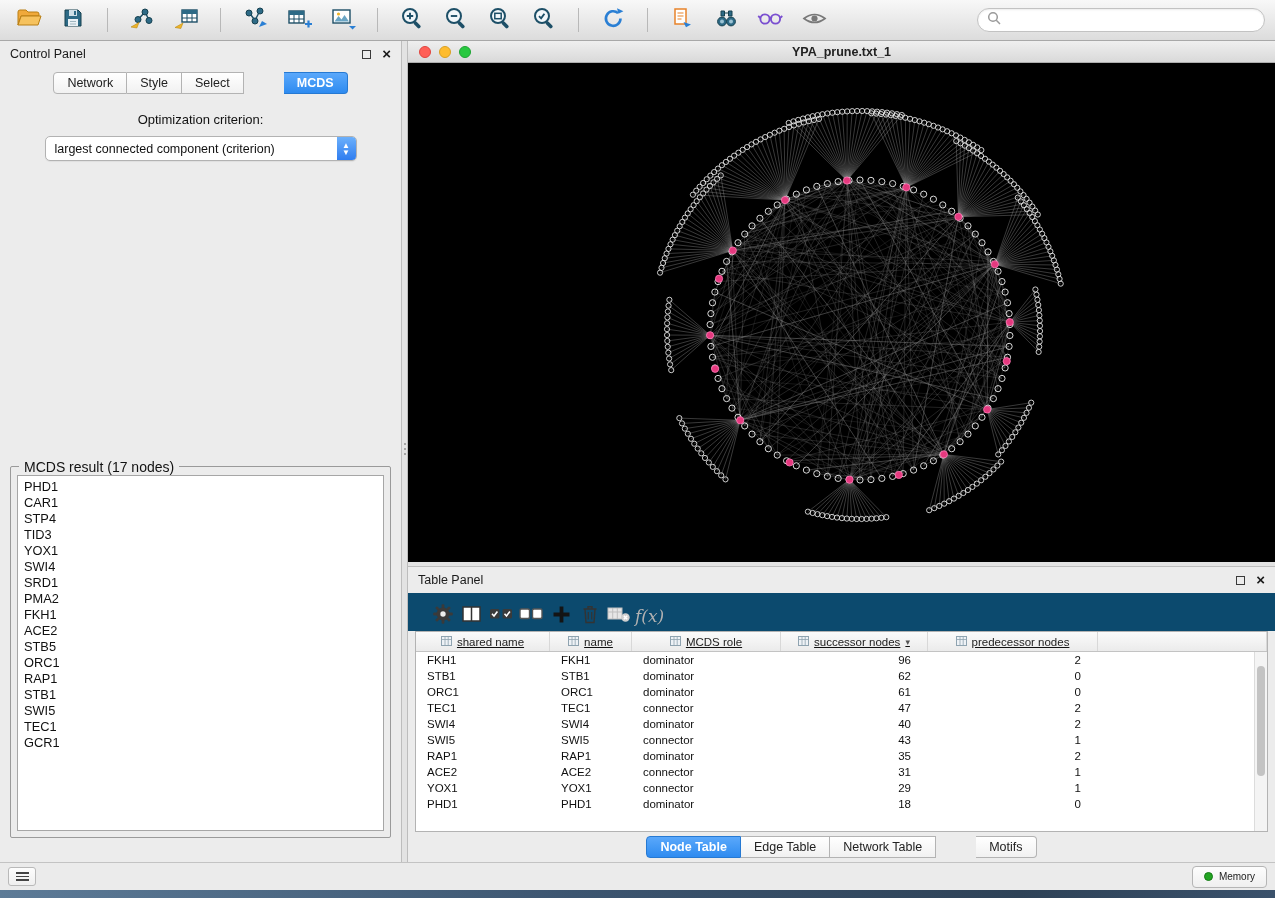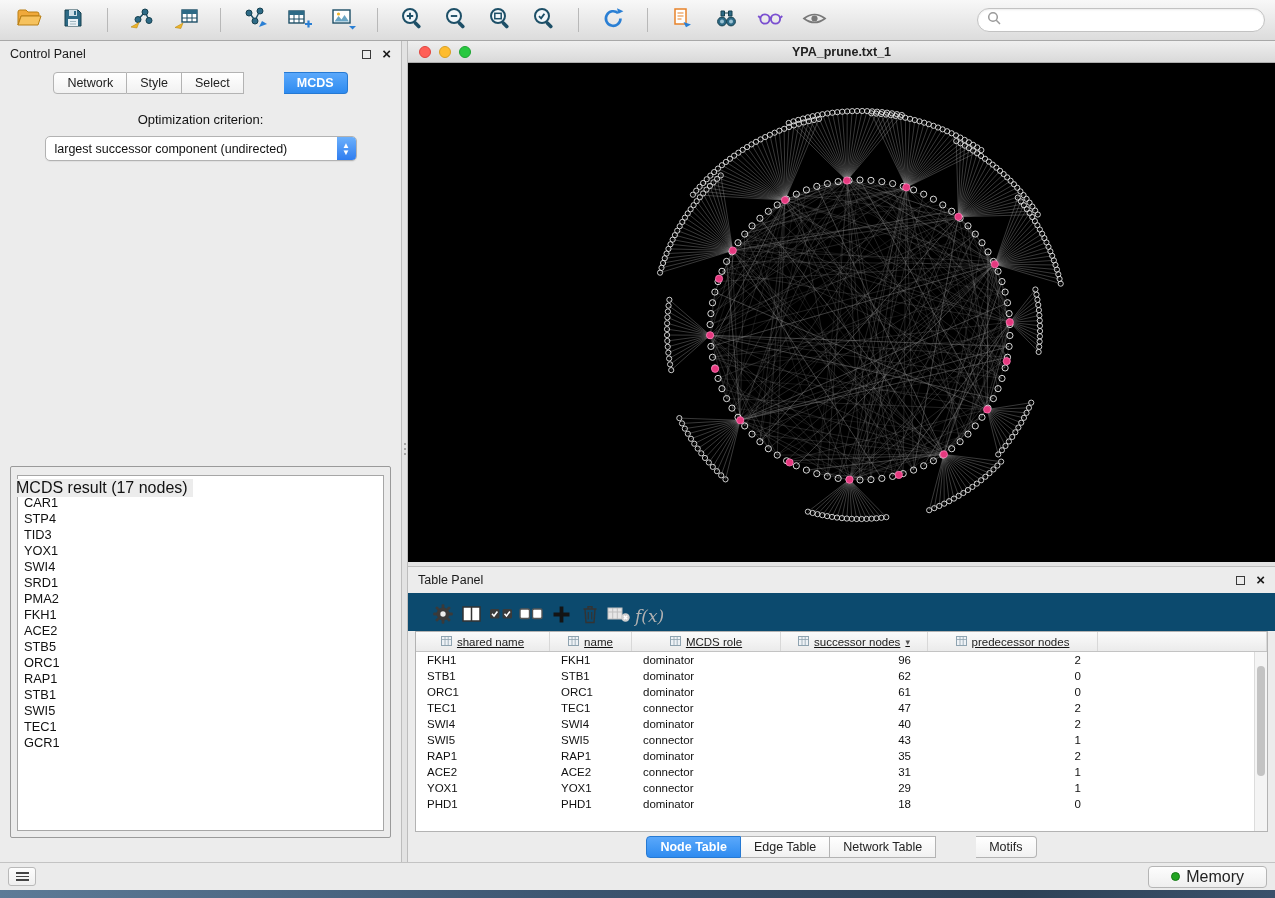--- a/index.html
+++ b/index.html
@@ -29,21 +29,21 @@
   .seg-tab:last-child{border-radius:0 4px 4px 0;margin-left:40px;}
   .seg-tab.active{background:linear-gradient(#5aa8fb,#2e8bf0);border-color:#2679d2;color:#fff;font-weight:bold;}
   .cp-body{flex:1;display:flex;flex-direction:column;min-height:0;padding-top:14px;}
   .opt-label{text-align:center;font-size:13px;margin-bottom:9px;}
   .dropdown{width:312px;height:25px;margin:0 auto;background:#fff;border:1px solid #b2b2b2;border-radius:5px;display:flex;align-items:center;font-size:12.5px;padding-left:9px;box-shadow:0 1px 1px rgba(0,0,0,.06);}
   .dropdown .dd-stepper{margin-left:auto;width:19px;height:23px;background:linear-gradient(#6cb0fb,#2f7df0);border-radius:0 4px 4px 0;color:#fff;display:flex;flex-direction:column;align-items:center;justify-content:center;font-size:8px;line-height:7px;font-weight:bold;}
   .btn-row{display:flex;justify-content:center;gap:13px;margin-top:13px;}
   .btn{height:25px;padding:0 15px;font-size:13px;font-family:"Liberation Sans",sans-serif;background:linear-gradient(#ffffff,#f0f0f0);border:1px solid #ad ad;border:1px solid #adadad;border-radius:5px;color:#111;}
   .btn.focused{box-shadow:0 0 0 3px rgba(77,144,254,.55);border-color:#6ea3e8;}
   .result-group{margin:auto 10px 24px 10px;height:372px;border:1px solid #9a9a9a;border-radius:2px;padding:8px 6px 6px 6px;position:relative;flex:none;}
-  .result-legend{position:absolute;top:-8px;left:0;background:#ececec;padding:0 5px;font-size:16px;margin-top:20px;}
+  .result-legend{position:absolute;top:-8px;left:8px;background:#ececec;padding:0 5px;font-size:14px;}
   .result-list{width:100%;height:100%;background:#fff;border:1px solid #a6a6a6;overflow:hidden;padding:3px 6px;font-size:12.8px;}
   .list-item{height:16px;line-height:16px;}
 
   
   .v-splitter{width:7px;flex:none;background:#e3e3e3;border-left:1px solid #bdbdbd;border-right:1px solid #bdbdbd;position:relative;}
   .v-splitter::after{content:"";position:absolute;left:2px;top:49%;width:2px;height:2px;background:#8f8f8f;box-shadow:0 5px 0 #8f8f8f,0 10px 0 #8f8f8f;border-radius:50%;}
 
   
   .right-col{flex:1;display:flex;flex-direction:column;min-width:0;}
   .network-window{height:521px;flex:none;display:flex;flex-direction:column;border-bottom:1px solid #9a9a9a;}
@@ -73,21 +73,21 @@
   .td{padding-left:11px;white-space:nowrap;overflow:hidden;}
   .td.num{text-align:right;padding-right:17px;padding-left:0;}
   .vscroll{position:absolute;top:20px;right:0;bottom:0;width:13px;background:#f4f4f4;border-left:1px solid #dcdcdc;}
   .vthumb{position:absolute;left:2px;right:2px;top:14px;height:110px;background:#c3c3c3;border-radius:5px;}
   .tp-tabs{height:30px;flex:none;display:flex;align-items:center;justify-content:center;}
 
   
   .statusbar{height:28px;flex:none;background:#ebebeb;border-top:1px solid #c3c3c3;display:flex;align-items:center;padding:0 8px;}
   .menu-btn{width:28px;height:19px;border:1px solid #b9b9b9;border-radius:3px;background:linear-gradient(#fdfdfd,#efefef);display:flex;flex-direction:column;justify-content:center;align-items:center;gap:2px;}
   .menu-btn i{display:block;width:13px;height:1.5px;background:#444;}
-  .memory-btn{margin-left:auto;height:22px;display:flex;align-items:center;gap:6px;padding:0 22px;background:linear-gradient(#fdfdfd,#efefef);border:1px solid #b5b5b5;border-radius:4px;font-size:16px;color:#222;}
+  .memory-btn{margin-left:auto;height:22px;display:flex;align-items:center;gap:6px;padding:0 11px;background:linear-gradient(#fdfdfd,#efefef);border:1px solid #b5b5b5;border-radius:4px;font-size:10px;color:#222;}
   .mem-dot{width:9px;height:9px;border-radius:50%;background:#22a422;border:1px solid #157a15;}
 
   .desktop-strip{height:8px;flex:none;background:linear-gradient(90deg,#5d7b97,#3c5570 45%,#2e4257 80%,#3a516b);}
 </style>
 </head>
 <body>
 
 <div class="app">
 
   <div class="toolbar">
@@ -241,21 +241,21 @@
       </div>
       <div class="seg-tabs" id="cpTabs">
           <div class="seg-tab">Network</div>
           <div class="seg-tab">Style</div>
           <div class="seg-tab">Select</div>
           <div class="seg-tab active">MCDS</div>
         </div>
       <div class="cp-body">
         <div class="opt-label">Optimization criterion:</div>
         <div class="dropdown">
-          <span>largest successor component (undirected)</span>
+          <span>largest connected component (criterion)</span>
           <span class="dd-stepper">
               <span>▲</span>
               <span>▼</span>
             </span>
         </div>
         <div class="result-group">
           <span class="result-legend">MCDS result (17 nodes)</span>
           <div class="result-list" id="resultList">
               <div class="list-item">PHD1</div>
               <div class="list-item">CAR1</div>

